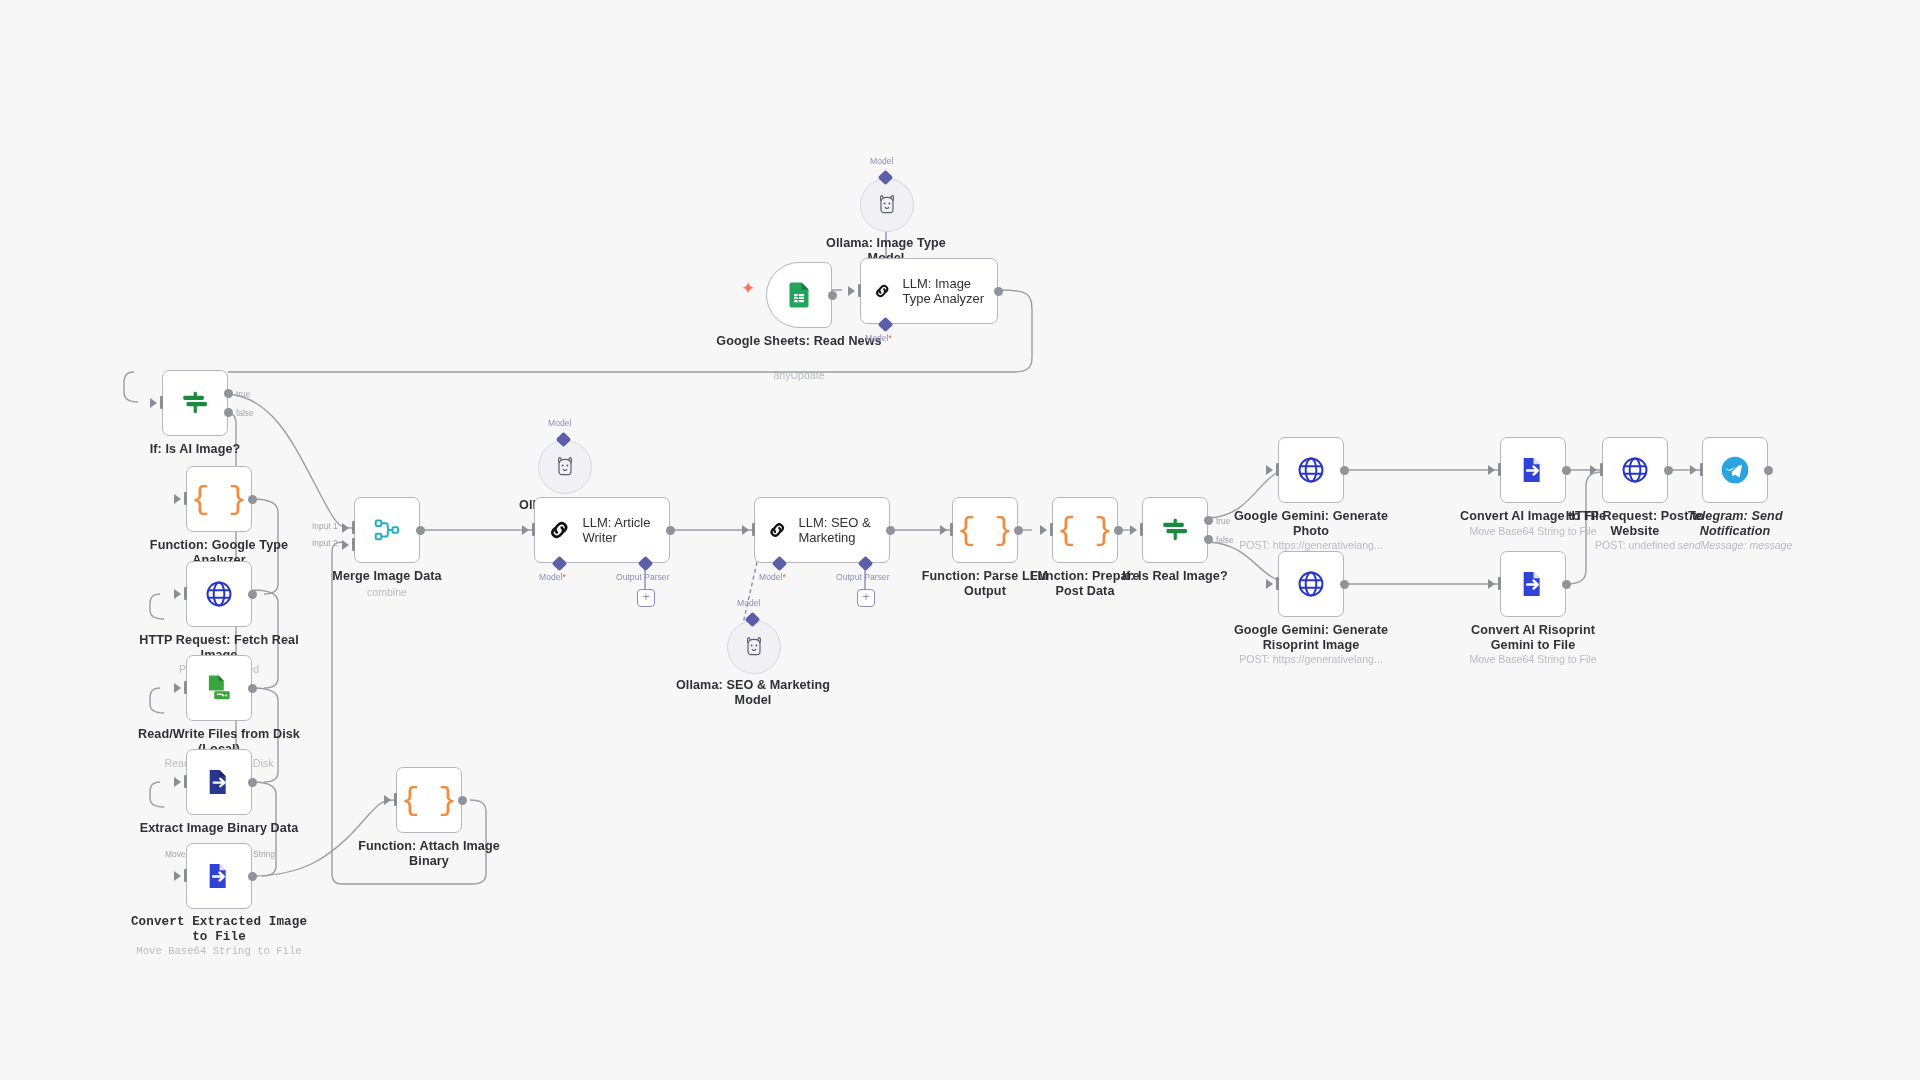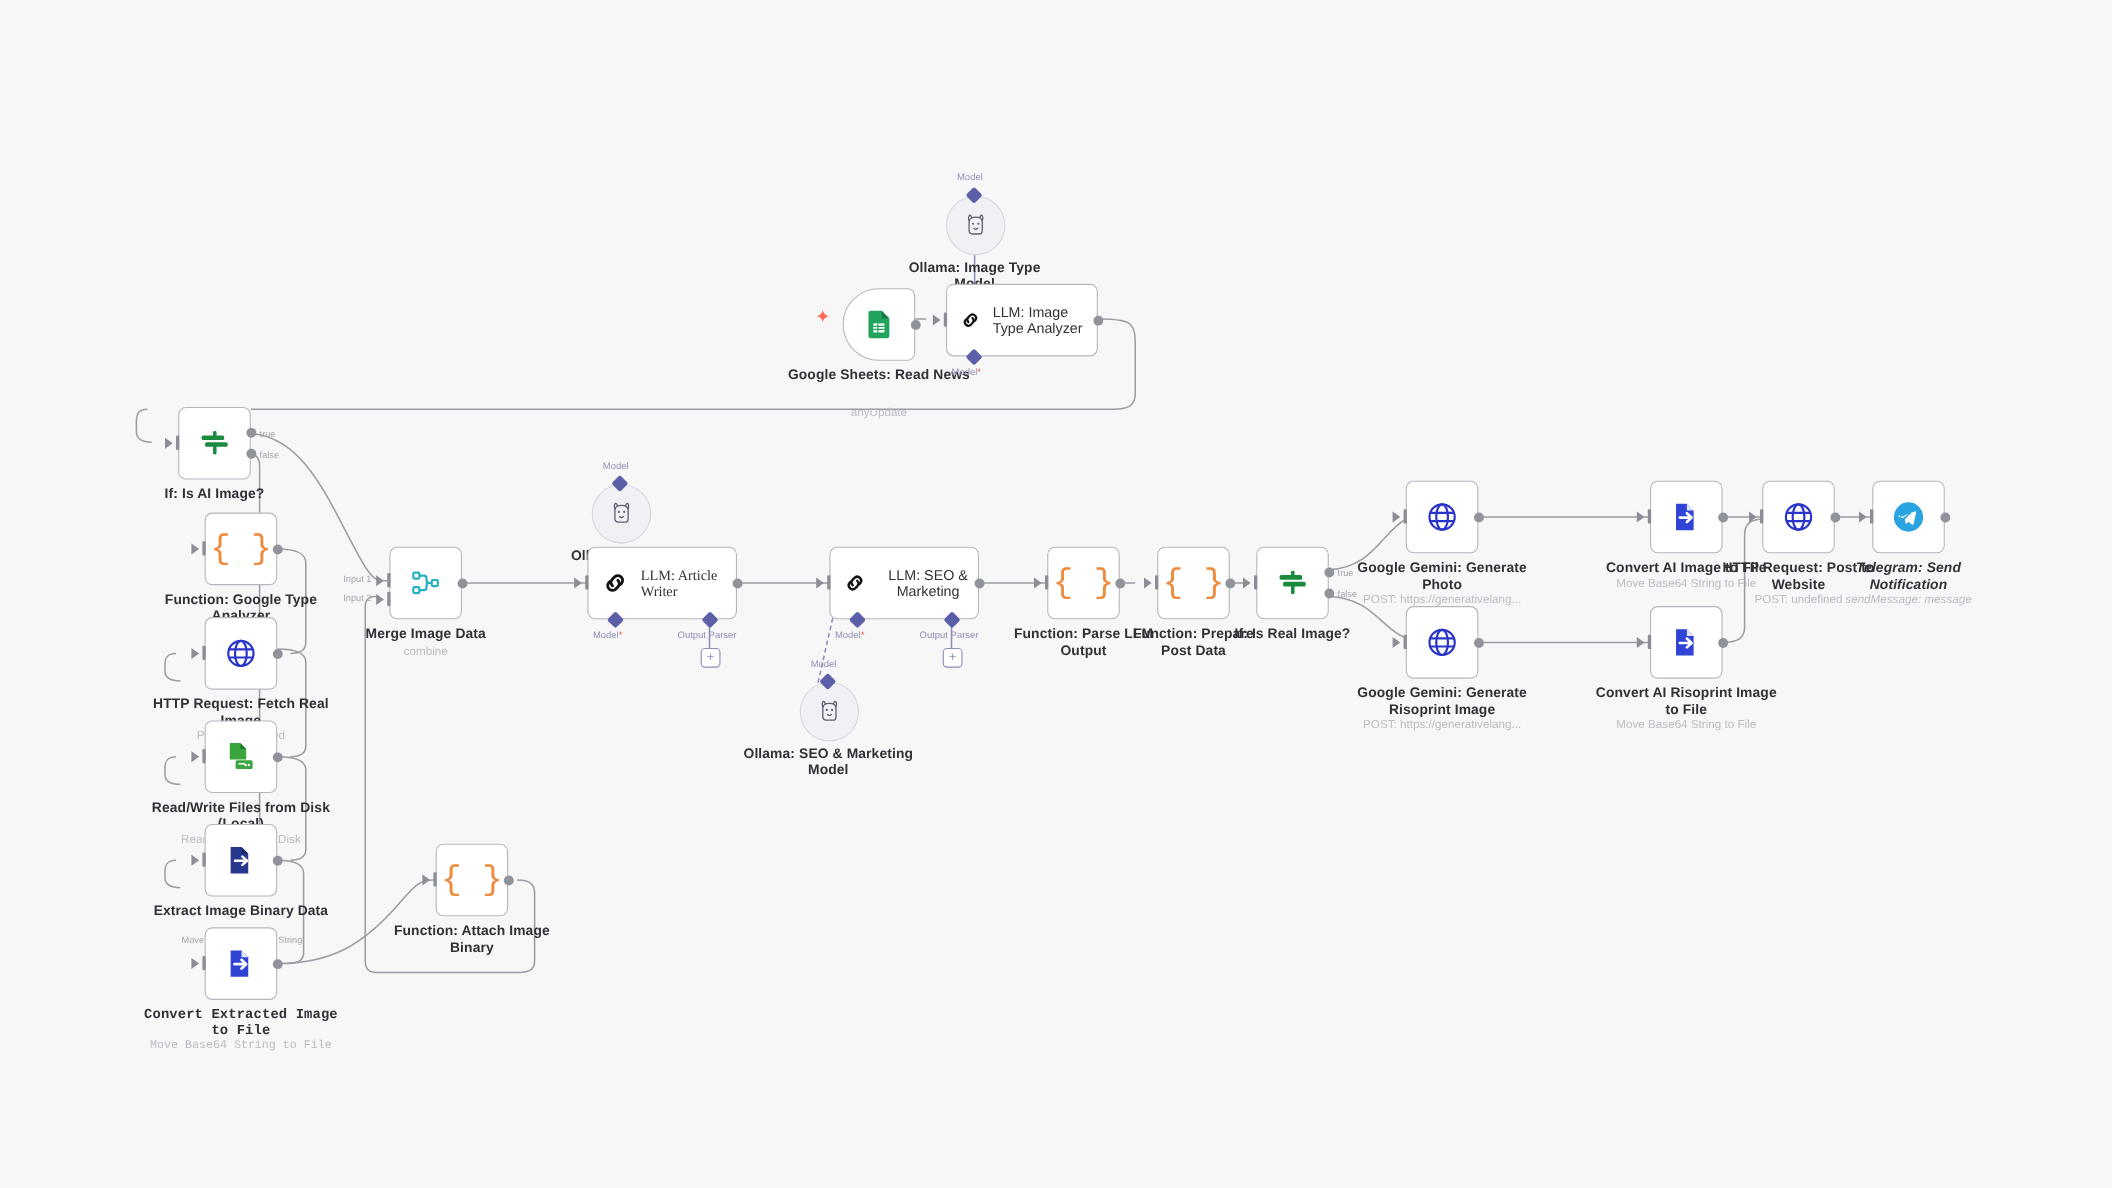--- a/index.html
+++ b/index.html
@@ -315,21 +315,21 @@
         <path d="M5 9c0-3 2.6-4.6 6-4.6S17 6 17 9v7.5c0 2-1.4 3.2-3 3.2H8c-1.6 0-3-1.2-3-3.2V9z"></path>
         <circle cx="8.6" cy="10.4" r="1" fill="#5c5f70" stroke="none"></circle>
         <circle cx="13.4" cy="10.4" r="1" fill="#5c5f70" stroke="none"></circle>
         <path d="M9 14.2c.6.9 1.3 1.3 2 1.3s1.4-.4 2-1.3"></path>
       </svg>
     </div>
     <div class="caption" style="left:26px;top:58px;width:150px;">Ollama: Article</div>
   </div>
 
   <div class="node" style="left:534px;top:497px;">
-    <div class="box wide" style="width:136px;font-family:Liberation Serif, serif;">
+    <div class="box wide" style="width:136px;">
       <svg width="30" height="30" viewBox="0 0 24 24" fill="none" stroke="#111" stroke-width="2.6" stroke-linecap="round">
         <path d="M9.6 14.4a4.2 4.2 0 0 1 0-5.9l2.2-2.2a4.2 4.2 0 0 1 5.9 5.9l-1.1 1.1"></path>
         <path d="M14.4 9.6a4.2 4.2 0 0 1 0 5.9l-2.2 2.2a4.2 4.2 0 0 1-5.9-5.9l1.1-1.1"></path>
       </svg>
       <div class="llmtitle">LLM: Article Writer</div>
     </div>
     <div class="inbar" style="left:-2px;top:26px;"></div>
     <div class="inarrow" style="left:-12px;top:28px;"></div>
     <div class="dot" style="left:132px;top:28.5px;"></div>
     <div class="diamond" style="left:20px;top:61px;"></div>
@@ -348,21 +348,21 @@
         <path d="M17 8c.6-2.4.4-4.6-.3-5.2-.8-.6-1.7.6-2 2.3"></path>
         <path d="M5 9c0-3 2.6-4.6 6-4.6S17 6 17 9v7.5c0 2-1.4 3.2-3 3.2H8c-1.6 0-3-1.2-3-3.2V9z"></path>
         <circle cx="8.6" cy="10.4" r="1" fill="#5c5f70" stroke="none"></circle>
         <circle cx="13.4" cy="10.4" r="1" fill="#5c5f70" stroke="none"></circle>
         <path d="M9 14.2c.6.9 1.3 1.3 2 1.3s1.4-.4 2-1.3"></path>
       </svg>
     </div>
     <div class="caption" style="left:26px;top:58px;width:160px;">Ollama: SEO &amp; Marketing Model</div>
   </div>
 
-  <div class="node" style="left:754px;top:497px;text-align:center;">
+  <div class="node" style="left:754px;top:497px;">
     <div class="box wide" style="width:136px;">
       <svg width="30" height="30" viewBox="0 0 24 24" fill="none" stroke="#111" stroke-width="2.6" stroke-linecap="round">
         <path d="M9.6 14.4a4.2 4.2 0 0 1 0-5.9l2.2-2.2a4.2 4.2 0 0 1 5.9 5.9l-1.1 1.1"></path>
         <path d="M14.4 9.6a4.2 4.2 0 0 1 0 5.9l-2.2 2.2a4.2 4.2 0 0 1-5.9-5.9l1.1-1.1"></path>
       </svg>
       <div class="llmtitle">LLM: SEO &amp; Marketing</div>
     </div>
     <div class="inbar" style="left:-2px;top:26px;"></div>
     <div class="inarrow" style="left:-12px;top:28px;"></div>
     <div class="dot" style="left:132px;top:28.5px;"></div>
@@ -460,21 +460,21 @@
     <div class="box">
       <svg width="32" height="32" viewBox="0 0 24 24">
         <path d="M5 3h7.4l4.6 4.6V21H5z" fill="#2f43d6"></path>
         <path d="M12.4 3v4.6H17L12.4 3z" fill="#fff" opacity="0.85"></path>
         <path d="M7.6 12.4h7.4M12.4 9.4l3.2 3-3.2 3" stroke="#fff" stroke-width="1.8" fill="none" stroke-linecap="round" stroke-linejoin="round"></path>
       </svg>
     </div>
     <div class="inbar" style="left:-2px;top:26px;"></div>
     <div class="inarrow" style="left:-12px;top:28px;"></div>
     <div class="dot" style="left:62px;top:28.5px;"></div>
-    <div class="caption" style="left:33px;width:170px;">Convert AI Risoprint Image to File</div>
+    <div class="caption" style="left:33px;width:170px;">Convert AI Risoprint Gemini to File</div>
     <div class="sub" style="left:33px;top:102px;width:180px;">Move Base64 String to File</div>
   </div>
 
   <div class="node" style="left:1602px;top:437px;">
     <div class="box">
       <svg width="32" height="32" viewBox="0 0 24 24" fill="none" stroke="#2a34c9" stroke-width="1.5">
         <circle cx="12" cy="12" r="8.6"></circle>
         <ellipse cx="12" cy="12" rx="4" ry="8.6"></ellipse>
         <path d="M3.6 9.2h16.8M3.6 14.8h16.8"></path>
       </svg>

